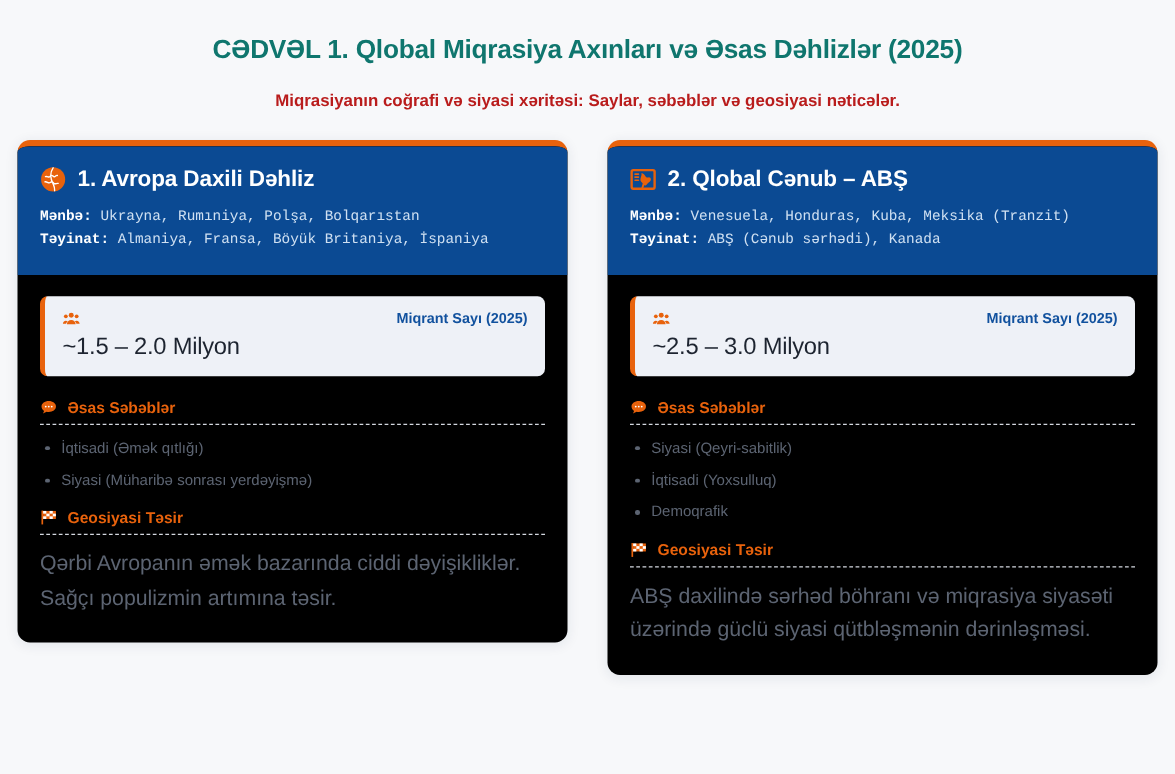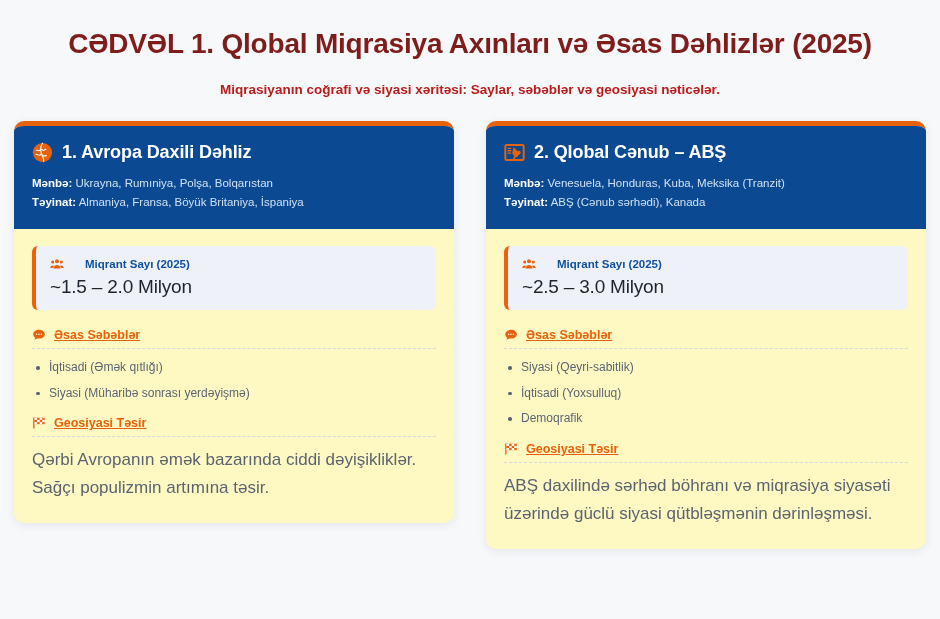--- a/index.html
+++ b/index.html
@@ -23,24 +23,24 @@
     position: relative;
     padding: 0;
   }
 
   
   .page-header {
     padding: 26px 30px 0 30px;
     text-align: center;
   }
   .page-title {
-    font-size: 28px;
+    font-size: 21px;
     line-height: 1.32;
     font-weight: bold;
-    color: #7f1d1d;
+    color: #0f766e;
     letter-spacing: -0.2px;
     margin: 0 auto;
     max-width: 880px;
   }
   .page-subtitle {
     margin-top: 19px;
     font-size: 13.5px;
     color: #b91c1c;
     font-weight: bold;
   }
@@ -48,21 +48,21 @@
   
   .cards {
     display: flex;
     gap: 32px;
     padding: 0 14px;
     margin-top: 24px;
     align-items: flex-start;
   }
   .card {
     flex: 1 1 0;
-    background: #fef9c3;
+    background: #000000;
     border-radius: 10px;
     border-top: 5px solid #e8620c;
     box-shadow: 0 2px 10px rgba(20, 40, 80, 0.09);
     overflow: hidden;
     min-width: 0;
   }
 
   
   .card-head {
     background: #0b4a93;
@@ -86,20 +86,21 @@
     align-items: center;
     justify-content: center;
   }
   .route-line {
     font-size: 11.5px;
     color: #cfe0f2;
     line-height: 1.62;
     white-space: nowrap;
     overflow: hidden;
     text-overflow: ellipsis;
+    font-family: Liberation Mono, monospace;
   }
   .route-line b {
     color: #ffffff;
     font-weight: bold;
   }
 
   
   .card-body {
     padding: 17px 18px 22px 18px;
   }
@@ -113,39 +114,39 @@
     margin-bottom: 16px;
   }
   .stat-label {
     display: flex;
     align-items: center;
     gap: 21px;
     font-size: 11.5px;
     font-weight: bold;
     color: #11519e;
     margin-bottom: 5px;
+    justify-content: space-between;
   }
   .stat-value {
     font-size: 19px;
     font-weight: normal;
     color: #1d2430;
     letter-spacing: -0.2px;
   }
 
   
   .section-head {
     display: flex;
     align-items: center;
     gap: 8px;
     font-size: 12.5px;
     font-weight: bold;
     color: #e8620c;
     padding-top: 2px;
     padding-bottom: 6px;
-    text-decoration: underline;
   }
   .sec-icon {
     width: 14px;
     height: 14px;
     display: inline-flex;
     align-items: center;
     justify-content: center;
     flex: 0 0 auto;
   }
   .divider {

